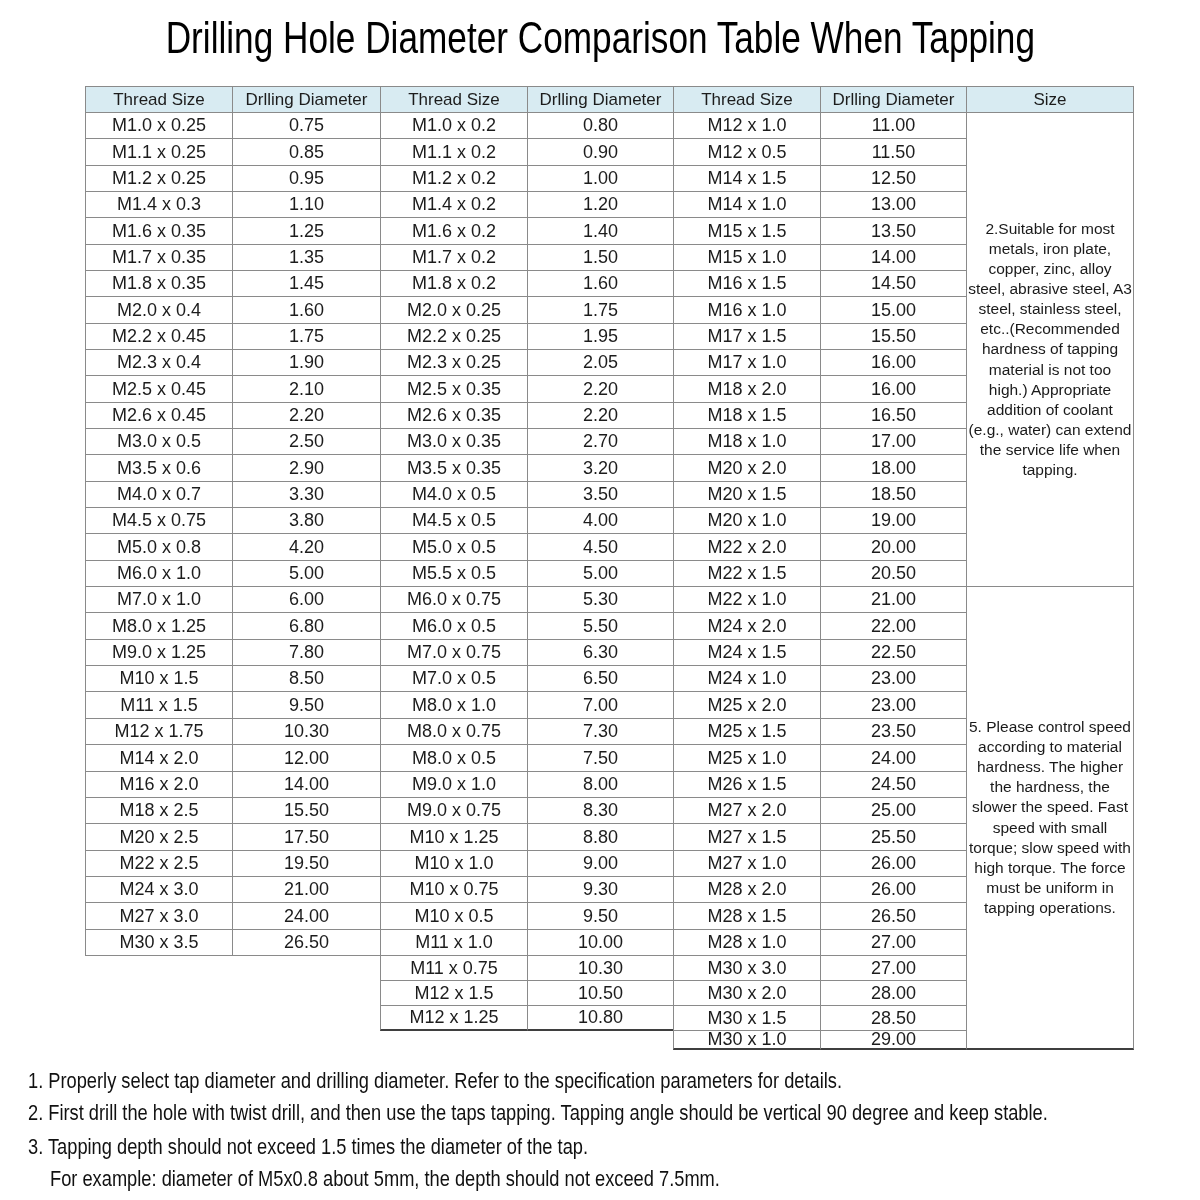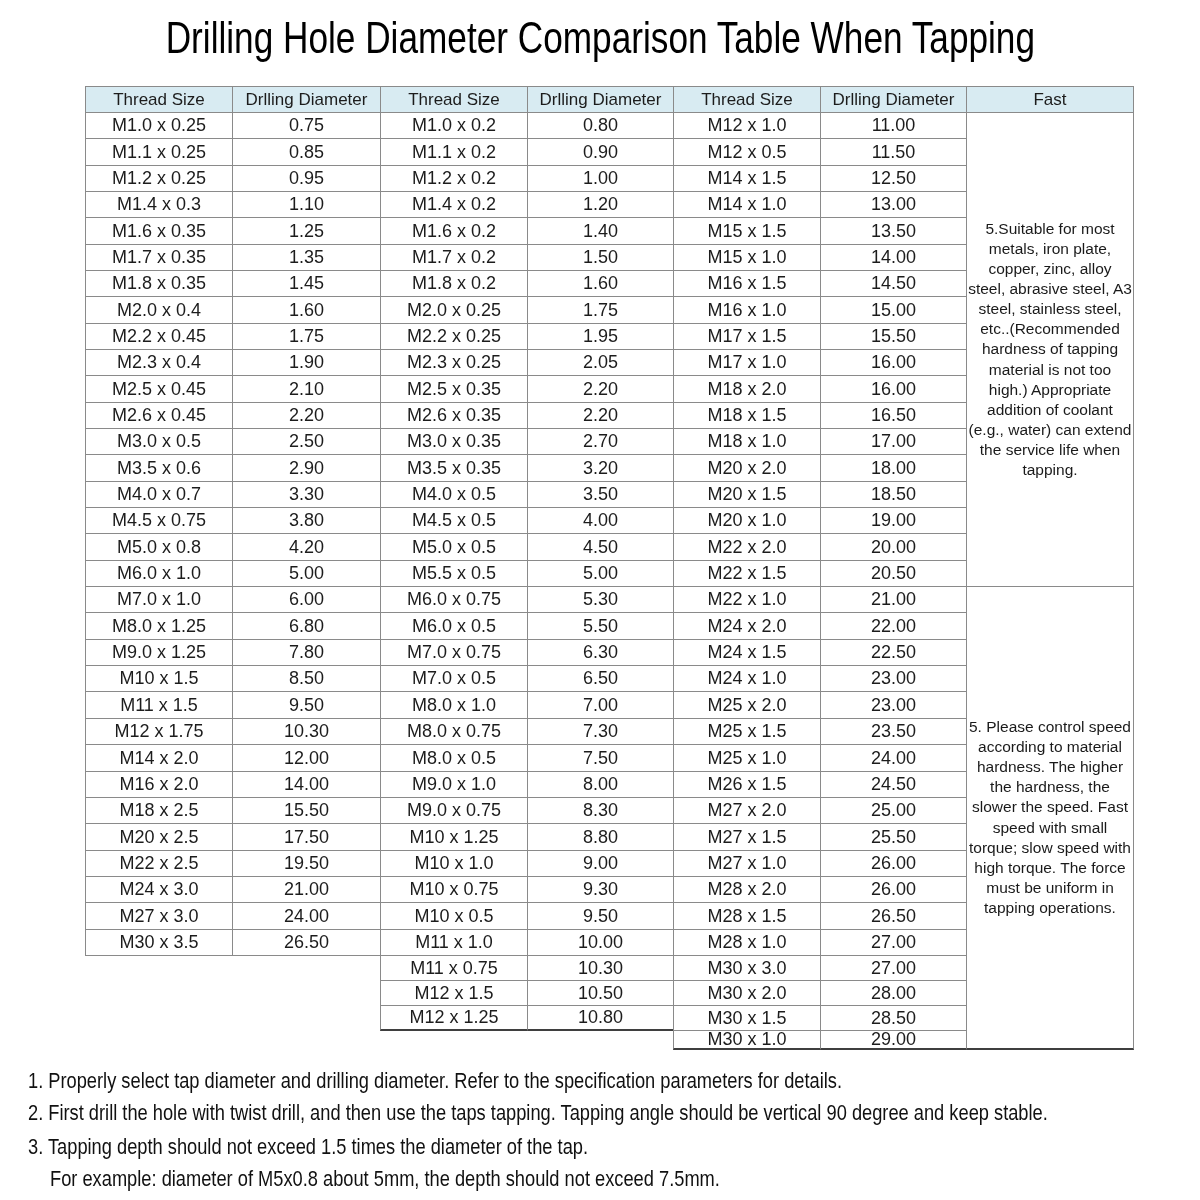--- a/index.html
+++ b/index.html
@@ -68,26 +68,26 @@
 
 <div id="table-layer">
 
   <div style="display:contents">
     <div class="th x0">Thread Size</div>
     <div class="th x1">Drlling Diameter</div>
     <div class="th x2">Thread Size</div>
     <div class="th x3">Drlling Diameter</div>
     <div class="th x4">Thread Size</div>
     <div class="th x5">Drlling Diameter</div>
-    <div class="th x6">Fast</div>
+    <div class="th x6">Size</div>
   </div>
 
   <div id="rows-layer" style="display:contents"><div class="trow"><div class="tcell" style="left: 85px; top: 112px; width: 148px; height: 27px;">M1.0 x 0.25</div><div class="tcell" style="left: 232px; top: 112px; width: 149px; height: 27px;">0.75</div></div><div class="trow"><div class="tcell" style="left: 85px; top: 138px; width: 148px; height: 28px;">M1.1 x 0.25</div><div class="tcell" style="left: 232px; top: 138px; width: 149px; height: 28px;">0.85</div></div><div class="trow"><div class="tcell" style="left: 85px; top: 165px; width: 148px; height: 27px;">M1.2 x 0.25</div><div class="tcell" style="left: 232px; top: 165px; width: 149px; height: 27px;">0.95</div></div><div class="trow"><div class="tcell" style="left: 85px; top: 191px; width: 148px; height: 27px;">M1.4 x 0.3</div><div class="tcell" style="left: 232px; top: 191px; width: 149px; height: 27px;">1.10</div></div><div class="trow"><div class="tcell" style="left: 85px; top: 217px; width: 148px; height: 28px;">M1.6 x 0.35</div><div class="tcell" style="left: 232px; top: 217px; width: 149px; height: 28px;">1.25</div></div><div class="trow"><div class="tcell" style="left: 85px; top: 244px; width: 148px; height: 27px;">M1.7 x 0.35</div><div class="tcell" style="left: 232px; top: 244px; width: 149px; height: 27px;">1.35</div></div><div class="trow"><div class="tcell" style="left: 85px; top: 270px; width: 148px; height: 27px;">M1.8 x 0.35</div><div class="tcell" style="left: 232px; top: 270px; width: 149px; height: 27px;">1.45</div></div><div class="trow"><div class="tcell" style="left: 85px; top: 296px; width: 148px; height: 28px;">M2.0 x 0.4</div><div class="tcell" style="left: 232px; top: 296px; width: 149px; height: 28px;">1.60</div></div><div class="trow"><div class="tcell" style="left: 85px; top: 323px; width: 148px; height: 27px;">M2.2 x 0.45</div><div class="tcell" style="left: 232px; top: 323px; width: 149px; height: 27px;">1.75</div></div><div class="trow"><div class="tcell" style="left: 85px; top: 349px; width: 148px; height: 27px;">M2.3 x 0.4</div><div class="tcell" style="left: 232px; top: 349px; width: 149px; height: 27px;">1.90</div></div><div class="trow"><div class="tcell" style="left: 85px; top: 375px; width: 148px; height: 28px;">M2.5 x 0.45</div><div class="tcell" style="left: 232px; top: 375px; width: 149px; height: 28px;">2.10</div></div><div class="trow"><div class="tcell" style="left: 85px; top: 402px; width: 148px; height: 27px;">M2.6 x 0.45</div><div class="tcell" style="left: 232px; top: 402px; width: 149px; height: 27px;">2.20</div></div><div class="trow"><div class="tcell" style="left: 85px; top: 428px; width: 148px; height: 27px;">M3.0 x 0.5</div><div class="tcell" style="left: 232px; top: 428px; width: 149px; height: 27px;">2.50</div></div><div class="trow"><div class="tcell" style="left: 85px; top: 454px; width: 148px; height: 28px;">M3.5 x 0.6</div><div class="tcell" style="left: 232px; top: 454px; width: 149px; height: 28px;">2.90</div></div><div class="trow"><div class="tcell" style="left: 85px; top: 481px; width: 148px; height: 27px;">M4.0 x 0.7</div><div class="tcell" style="left: 232px; top: 481px; width: 149px; height: 27px;">3.30</div></div><div class="trow"><div class="tcell" style="left: 85px; top: 507px; width: 148px; height: 27px;">M4.5 x 0.75</div><div class="tcell" style="left: 232px; top: 507px; width: 149px; height: 27px;">3.80</div></div><div class="trow"><div class="tcell" style="left: 85px; top: 533px; width: 148px; height: 28px;">M5.0 x 0.8</div><div class="tcell" style="left: 232px; top: 533px; width: 149px; height: 28px;">4.20</div></div><div class="trow"><div class="tcell" style="left: 85px; top: 560px; width: 148px; height: 27px;">M6.0 x 1.0</div><div class="tcell" style="left: 232px; top: 560px; width: 149px; height: 27px;">5.00</div></div><div class="trow"><div class="tcell" style="left: 85px; top: 586px; width: 148px; height: 27px;">M7.0 x 1.0</div><div class="tcell" style="left: 232px; top: 586px; width: 149px; height: 27px;">6.00</div></div><div class="trow"><div class="tcell" style="left: 85px; top: 612px; width: 148px; height: 28px;">M8.0 x 1.25</div><div class="tcell" style="left: 232px; top: 612px; width: 149px; height: 28px;">6.80</div></div><div class="trow"><div class="tcell" style="left: 85px; top: 639px; width: 148px; height: 27px;">M9.0 x 1.25</div><div class="tcell" style="left: 232px; top: 639px; width: 149px; height: 27px;">7.80</div></div><div class="trow"><div class="tcell" style="left: 85px; top: 665px; width: 148px; height: 27px;">M10 x 1.5</div><div class="tcell" style="left: 232px; top: 665px; width: 149px; height: 27px;">8.50</div></div><div class="trow"><div class="tcell" style="left: 85px; top: 691px; width: 148px; height: 28px;">M11 x 1.5</div><div class="tcell" style="left: 232px; top: 691px; width: 149px; height: 28px;">9.50</div></div><div class="trow"><div class="tcell" style="left: 85px; top: 718px; width: 148px; height: 27px;">M12 x 1.75</div><div class="tcell" style="left: 232px; top: 718px; width: 149px; height: 27px;">10.30</div></div><div class="trow"><div class="tcell" style="left: 85px; top: 744px; width: 148px; height: 28px;">M14 x 2.0</div><div class="tcell" style="left: 232px; top: 744px; width: 149px; height: 28px;">12.00</div></div><div class="trow"><div class="tcell" style="left: 85px; top: 771px; width: 148px; height: 27px;">M16 x 2.0</div><div class="tcell" style="left: 232px; top: 771px; width: 149px; height: 27px;">14.00</div></div><div class="trow"><div class="tcell" style="left: 85px; top: 797px; width: 148px; height: 27px;">M18 x 2.5</div><div class="tcell" style="left: 232px; top: 797px; width: 149px; height: 27px;">15.50</div></div><div class="trow"><div class="tcell" style="left: 85px; top: 823px; width: 148px; height: 28px;">M20 x 2.5</div><div class="tcell" style="left: 232px; top: 823px; width: 149px; height: 28px;">17.50</div></div><div class="trow"><div class="tcell" style="left: 85px; top: 850px; width: 148px; height: 27px;">M22 x 2.5</div><div class="tcell" style="left: 232px; top: 850px; width: 149px; height: 27px;">19.50</div></div><div class="trow"><div class="tcell" style="left: 85px; top: 876px; width: 148px; height: 27px;">M24 x 3.0</div><div class="tcell" style="left: 232px; top: 876px; width: 149px; height: 27px;">21.00</div></div><div class="trow"><div class="tcell" style="left: 85px; top: 902px; width: 148px; height: 28px;">M27 x 3.0</div><div class="tcell" style="left: 232px; top: 902px; width: 149px; height: 28px;">24.00</div></div><div class="trow"><div class="tcell" style="left: 85px; top: 929px; width: 148px; height: 27px;">M30 x 3.5</div><div class="tcell" style="left: 232px; top: 929px; width: 149px; height: 27px;">26.50</div></div><div class="trow"><div class="tcell" style="left: 380px; top: 112px; width: 148px; height: 27px;">M1.0 x 0.2</div><div class="tcell" style="left: 527px; top: 112px; width: 147px; height: 27px;">0.80</div></div><div class="trow"><div class="tcell" style="left: 380px; top: 138px; width: 148px; height: 28px;">M1.1 x 0.2</div><div class="tcell" style="left: 527px; top: 138px; width: 147px; height: 28px;">0.90</div></div><div class="trow"><div class="tcell" style="left: 380px; top: 165px; width: 148px; height: 27px;">M1.2 x 0.2</div><div class="tcell" style="left: 527px; top: 165px; width: 147px; height: 27px;">1.00</div></div><div class="trow"><div class="tcell" style="left: 380px; top: 191px; width: 148px; height: 27px;">M1.4 x 0.2</div><div class="tcell" style="left: 527px; top: 191px; width: 147px; height: 27px;">1.20</div></div><div class="trow"><div class="tcell" style="left: 380px; top: 217px; width: 148px; height: 28px;">M1.6 x 0.2</div><div class="tcell" style="left: 527px; top: 217px; width: 147px; height: 28px;">1.40</div></div><div class="trow"><div class="tcell" style="left: 380px; top: 244px; width: 148px; height: 27px;">M1.7 x 0.2</div><div class="tcell" style="left: 527px; top: 244px; width: 147px; height: 27px;">1.50</div></div><div class="trow"><div class="tcell" style="left: 380px; top: 270px; width: 148px; height: 27px;">M1.8 x 0.2</div><div class="tcell" style="left: 527px; top: 270px; width: 147px; height: 27px;">1.60</div></div><div class="trow"><div class="tcell" style="left: 380px; top: 296px; width: 148px; height: 28px;">M2.0 x 0.25</div><div class="tcell" style="left: 527px; top: 296px; width: 147px; height: 28px;">1.75</div></div><div class="trow"><div class="tcell" style="left: 380px; top: 323px; width: 148px; height: 27px;">M2.2 x 0.25</div><div class="tcell" style="left: 527px; top: 323px; width: 147px; height: 27px;">1.95</div></div><div class="trow"><div class="tcell" style="left: 380px; top: 349px; width: 148px; height: 27px;">M2.3 x 0.25</div><div class="tcell" style="left: 527px; top: 349px; width: 147px; height: 27px;">2.05</div></div><div class="trow"><div class="tcell" style="left: 380px; top: 375px; width: 148px; height: 28px;">M2.5 x 0.35</div><div class="tcell" style="left: 527px; top: 375px; width: 147px; height: 28px;">2.20</div></div><div class="trow"><div class="tcell" style="left: 380px; top: 402px; width: 148px; height: 27px;">M2.6 x 0.35</div><div class="tcell" style="left: 527px; top: 402px; width: 147px; height: 27px;">2.20</div></div><div class="trow"><div class="tcell" style="left: 380px; top: 428px; width: 148px; height: 27px;">M3.0 x 0.35</div><div class="tcell" style="left: 527px; top: 428px; width: 147px; height: 27px;">2.70</div></div><div class="trow"><div class="tcell" style="left: 380px; top: 454px; width: 148px; height: 28px;">M3.5 x 0.35</div><div class="tcell" style="left: 527px; top: 454px; width: 147px; height: 28px;">3.20</div></div><div class="trow"><div class="tcell" style="left: 380px; top: 481px; width: 148px; height: 27px;">M4.0 x 0.5</div><div class="tcell" style="left: 527px; top: 481px; width: 147px; height: 27px;">3.50</div></div><div class="trow"><div class="tcell" style="left: 380px; top: 507px; width: 148px; height: 27px;">M4.5 x 0.5</div><div class="tcell" style="left: 527px; top: 507px; width: 147px; height: 27px;">4.00</div></div><div class="trow"><div class="tcell" style="left: 380px; top: 533px; width: 148px; height: 28px;">M5.0 x 0.5</div><div class="tcell" style="left: 527px; top: 533px; width: 147px; height: 28px;">4.50</div></div><div class="trow"><div class="tcell" style="left: 380px; top: 560px; width: 148px; height: 27px;">M5.5 x 0.5</div><div class="tcell" style="left: 527px; top: 560px; width: 147px; height: 27px;">5.00</div></div><div class="trow"><div class="tcell" style="left: 380px; top: 586px; width: 148px; height: 27px;">M6.0 x 0.75</div><div class="tcell" style="left: 527px; top: 586px; width: 147px; height: 27px;">5.30</div></div><div class="trow"><div class="tcell" style="left: 380px; top: 612px; width: 148px; height: 28px;">M6.0 x 0.5</div><div class="tcell" style="left: 527px; top: 612px; width: 147px; height: 28px;">5.50</div></div><div class="trow"><div class="tcell" style="left: 380px; top: 639px; width: 148px; height: 27px;">M7.0 x 0.75</div><div class="tcell" style="left: 527px; top: 639px; width: 147px; height: 27px;">6.30</div></div><div class="trow"><div class="tcell" style="left: 380px; top: 665px; width: 148px; height: 27px;">M7.0 x 0.5</div><div class="tcell" style="left: 527px; top: 665px; width: 147px; height: 27px;">6.50</div></div><div class="trow"><div class="tcell" style="left: 380px; top: 691px; width: 148px; height: 28px;">M8.0 x 1.0</div><div class="tcell" style="left: 527px; top: 691px; width: 147px; height: 28px;">7.00</div></div><div class="trow"><div class="tcell" style="left: 380px; top: 718px; width: 148px; height: 27px;">M8.0 x 0.75</div><div class="tcell" style="left: 527px; top: 718px; width: 147px; height: 27px;">7.30</div></div><div class="trow"><div class="tcell" style="left: 380px; top: 744px; width: 148px; height: 28px;">M8.0 x 0.5</div><div class="tcell" style="left: 527px; top: 744px; width: 147px; height: 28px;">7.50</div></div><div class="trow"><div class="tcell" style="left: 380px; top: 771px; width: 148px; height: 27px;">M9.0 x 1.0</div><div class="tcell" style="left: 527px; top: 771px; width: 147px; height: 27px;">8.00</div></div><div class="trow"><div class="tcell" style="left: 380px; top: 797px; width: 148px; height: 27px;">M9.0 x 0.75</div><div class="tcell" style="left: 527px; top: 797px; width: 147px; height: 27px;">8.30</div></div><div class="trow"><div class="tcell" style="left: 380px; top: 823px; width: 148px; height: 28px;">M10 x 1.25</div><div class="tcell" style="left: 527px; top: 823px; width: 147px; height: 28px;">8.80</div></div><div class="trow"><div class="tcell" style="left: 380px; top: 850px; width: 148px; height: 27px;">M10 x 1.0</div><div class="tcell" style="left: 527px; top: 850px; width: 147px; height: 27px;">9.00</div></div><div class="trow"><div class="tcell" style="left: 380px; top: 876px; width: 148px; height: 27px;">M10 x 0.75</div><div class="tcell" style="left: 527px; top: 876px; width: 147px; height: 27px;">9.30</div></div><div class="trow"><div class="tcell" style="left: 380px; top: 902px; width: 148px; height: 28px;">M10 x 0.5</div><div class="tcell" style="left: 527px; top: 902px; width: 147px; height: 28px;">9.50</div></div><div class="trow"><div class="tcell" style="left: 380px; top: 929px; width: 148px; height: 27px;">M11 x 1.0</div><div class="tcell" style="left: 527px; top: 929px; width: 147px; height: 27px;">10.00</div></div><div class="trow"><div class="tcell" style="left: 380px; top: 955px; width: 148px; height: 26px;">M11 x 0.75</div><div class="tcell" style="left: 527px; top: 955px; width: 147px; height: 26px;">10.30</div></div><div class="trow"><div class="tcell" style="left: 380px; top: 980px; width: 148px; height: 26px;">M12 x 1.5</div><div class="tcell" style="left: 527px; top: 980px; width: 147px; height: 26px;">10.50</div></div><div class="trow"><div class="tcell thick" style="left: 380px; top: 1005px; width: 148px; height: 26px;">M12 x 1.25</div><div class="tcell thick" style="left: 527px; top: 1005px; width: 147px; height: 26px;">10.80</div></div><div class="trow"><div class="tcell" style="left: 673px; top: 112px; width: 148px; height: 27px;">M12 x 1.0</div><div class="tcell" style="left: 820px; top: 112px; width: 147px; height: 27px;">11.00</div></div><div class="trow"><div class="tcell" style="left: 673px; top: 138px; width: 148px; height: 28px;">M12 x 0.5</div><div class="tcell" style="left: 820px; top: 138px; width: 147px; height: 28px;">11.50</div></div><div class="trow"><div class="tcell" style="left: 673px; top: 165px; width: 148px; height: 27px;">M14 x 1.5</div><div class="tcell" style="left: 820px; top: 165px; width: 147px; height: 27px;">12.50</div></div><div class="trow"><div class="tcell" style="left: 673px; top: 191px; width: 148px; height: 27px;">M14 x 1.0</div><div class="tcell" style="left: 820px; top: 191px; width: 147px; height: 27px;">13.00</div></div><div class="trow"><div class="tcell" style="left: 673px; top: 217px; width: 148px; height: 28px;">M15 x 1.5</div><div class="tcell" style="left: 820px; top: 217px; width: 147px; height: 28px;">13.50</div></div><div class="trow"><div class="tcell" style="left: 673px; top: 244px; width: 148px; height: 27px;">M15 x 1.0</div><div class="tcell" style="left: 820px; top: 244px; width: 147px; height: 27px;">14.00</div></div><div class="trow"><div class="tcell" style="left: 673px; top: 270px; width: 148px; height: 27px;">M16 x 1.5</div><div class="tcell" style="left: 820px; top: 270px; width: 147px; height: 27px;">14.50</div></div><div class="trow"><div class="tcell" style="left: 673px; top: 296px; width: 148px; height: 28px;">M16 x 1.0</div><div class="tcell" style="left: 820px; top: 296px; width: 147px; height: 28px;">15.00</div></div><div class="trow"><div class="tcell" style="left: 673px; top: 323px; width: 148px; height: 27px;">M17 x 1.5</div><div class="tcell" style="left: 820px; top: 323px; width: 147px; height: 27px;">15.50</div></div><div class="trow"><div class="tcell" style="left: 673px; top: 349px; width: 148px; height: 27px;">M17 x 1.0</div><div class="tcell" style="left: 820px; top: 349px; width: 147px; height: 27px;">16.00</div></div><div class="trow"><div class="tcell" style="left: 673px; top: 375px; width: 148px; height: 28px;">M18 x 2.0</div><div class="tcell" style="left: 820px; top: 375px; width: 147px; height: 28px;">16.00</div></div><div class="trow"><div class="tcell" style="left: 673px; top: 402px; width: 148px; height: 27px;">M18 x 1.5</div><div class="tcell" style="left: 820px; top: 402px; width: 147px; height: 27px;">16.50</div></div><div class="trow"><div class="tcell" style="left: 673px; top: 428px; width: 148px; height: 27px;">M18 x 1.0</div><div class="tcell" style="left: 820px; top: 428px; width: 147px; height: 27px;">17.00</div></div><div class="trow"><div class="tcell" style="left: 673px; top: 454px; width: 148px; height: 28px;">M20 x 2.0</div><div class="tcell" style="left: 820px; top: 454px; width: 147px; height: 28px;">18.00</div></div><div class="trow"><div class="tcell" style="left: 673px; top: 481px; width: 148px; height: 27px;">M20 x 1.5</div><div class="tcell" style="left: 820px; top: 481px; width: 147px; height: 27px;">18.50</div></div><div class="trow"><div class="tcell" style="left: 673px; top: 507px; width: 148px; height: 27px;">M20 x 1.0</div><div class="tcell" style="left: 820px; top: 507px; width: 147px; height: 27px;">19.00</div></div><div class="trow"><div class="tcell" style="left: 673px; top: 533px; width: 148px; height: 28px;">M22 x 2.0</div><div class="tcell" style="left: 820px; top: 533px; width: 147px; height: 28px;">20.00</div></div><div class="trow"><div class="tcell" style="left: 673px; top: 560px; width: 148px; height: 27px;">M22 x 1.5</div><div class="tcell" style="left: 820px; top: 560px; width: 147px; height: 27px;">20.50</div></div><div class="trow"><div class="tcell" style="left: 673px; top: 586px; width: 148px; height: 27px;">M22 x 1.0</div><div class="tcell" style="left: 820px; top: 586px; width: 147px; height: 27px;">21.00</div></div><div class="trow"><div class="tcell" style="left: 673px; top: 612px; width: 148px; height: 28px;">M24 x 2.0</div><div class="tcell" style="left: 820px; top: 612px; width: 147px; height: 28px;">22.00</div></div><div class="trow"><div class="tcell" style="left: 673px; top: 639px; width: 148px; height: 27px;">M24 x 1.5</div><div class="tcell" style="left: 820px; top: 639px; width: 147px; height: 27px;">22.50</div></div><div class="trow"><div class="tcell" style="left: 673px; top: 665px; width: 148px; height: 27px;">M24 x 1.0</div><div class="tcell" style="left: 820px; top: 665px; width: 147px; height: 27px;">23.00</div></div><div class="trow"><div class="tcell" style="left: 673px; top: 691px; width: 148px; height: 28px;">M25 x 2.0</div><div class="tcell" style="left: 820px; top: 691px; width: 147px; height: 28px;">23.00</div></div><div class="trow"><div class="tcell" style="left: 673px; top: 718px; width: 148px; height: 27px;">M25 x 1.5</div><div class="tcell" style="left: 820px; top: 718px; width: 147px; height: 27px;">23.50</div></div><div class="trow"><div class="tcell" style="left: 673px; top: 744px; width: 148px; height: 28px;">M25 x 1.0</div><div class="tcell" style="left: 820px; top: 744px; width: 147px; height: 28px;">24.00</div></div><div class="trow"><div class="tcell" style="left: 673px; top: 771px; width: 148px; height: 27px;">M26 x 1.5</div><div class="tcell" style="left: 820px; top: 771px; width: 147px; height: 27px;">24.50</div></div><div class="trow"><div class="tcell" style="left: 673px; top: 797px; width: 148px; height: 27px;">M27 x 2.0</div><div class="tcell" style="left: 820px; top: 797px; width: 147px; height: 27px;">25.00</div></div><div class="trow"><div class="tcell" style="left: 673px; top: 823px; width: 148px; height: 28px;">M27 x 1.5</div><div class="tcell" style="left: 820px; top: 823px; width: 147px; height: 28px;">25.50</div></div><div class="trow"><div class="tcell" style="left: 673px; top: 850px; width: 148px; height: 27px;">M27 x 1.0</div><div class="tcell" style="left: 820px; top: 850px; width: 147px; height: 27px;">26.00</div></div><div class="trow"><div class="tcell" style="left: 673px; top: 876px; width: 148px; height: 27px;">M28 x 2.0</div><div class="tcell" style="left: 820px; top: 876px; width: 147px; height: 27px;">26.00</div></div><div class="trow"><div class="tcell" style="left: 673px; top: 902px; width: 148px; height: 28px;">M28 x 1.5</div><div class="tcell" style="left: 820px; top: 902px; width: 147px; height: 28px;">26.50</div></div><div class="trow"><div class="tcell" style="left: 673px; top: 929px; width: 148px; height: 27px;">M28 x 1.0</div><div class="tcell" style="left: 820px; top: 929px; width: 147px; height: 27px;">27.00</div></div><div class="trow"><div class="tcell" style="left: 673px; top: 955px; width: 148px; height: 26px;">M30 x 3.0</div><div class="tcell" style="left: 820px; top: 955px; width: 147px; height: 26px;">27.00</div></div><div class="trow"><div class="tcell" style="left: 673px; top: 980px; width: 148px; height: 26px;">M30 x 2.0</div><div class="tcell" style="left: 820px; top: 980px; width: 147px; height: 26px;">28.00</div></div><div class="trow"><div class="tcell" style="left: 673px; top: 1005px; width: 148px; height: 26px;">M30 x 1.5</div><div class="tcell" style="left: 820px; top: 1005px; width: 147px; height: 26px;">28.50</div></div><div class="trow"><div class="tcell thick" style="left: 673px; top: 1030px; width: 148px; height: 20px;">M30 x 1.0</div><div class="tcell thick" style="left: 820px; top: 1030px; width: 147px; height: 20px;">29.00</div></div></div>
 
-  <div class="notecell note1">5.Suitable for most metals, iron plate, copper, zinc, alloy steel, abrasive steel, A3 steel, stainless steel, etc..(Recommended hardness of tapping material is not too high.) Appropriate addition of coolant (e.g., water) can extend the service life when tapping.</div>
+  <div class="notecell note1">2.Suitable for most metals, iron plate, copper, zinc, alloy steel, abrasive steel, A3 steel, stainless steel, etc..(Recommended hardness of tapping material is not too high.) Appropriate addition of coolant (e.g., water) can extend the service life when tapping.</div>
   <div class="notecell note2">5. Please control speed according to material hardness. The higher the hardness, the slower the speed. Fast speed with small torque; slow speed with high torque. The force must be uniform in tapping operations.</div>
 </div>
 
 <div style="display:contents">
   <div class="fline f0">1. Properly select tap diameter and drilling diameter. Refer to the specification parameters for details.</div>
   <div class="fline f1">2. First drill the hole with twist drill, and then use the taps tapping. Tapping angle should be vertical 90 degree and keep stable.</div>
   <div class="fline f2">3. Tapping depth should not exceed 1.5 times the diameter of the tap.</div>
   <div class="fline f3">For example: diameter of M5x0.8 about 5mm, the depth should not exceed 7.5mm.</div>
 </div>
 

